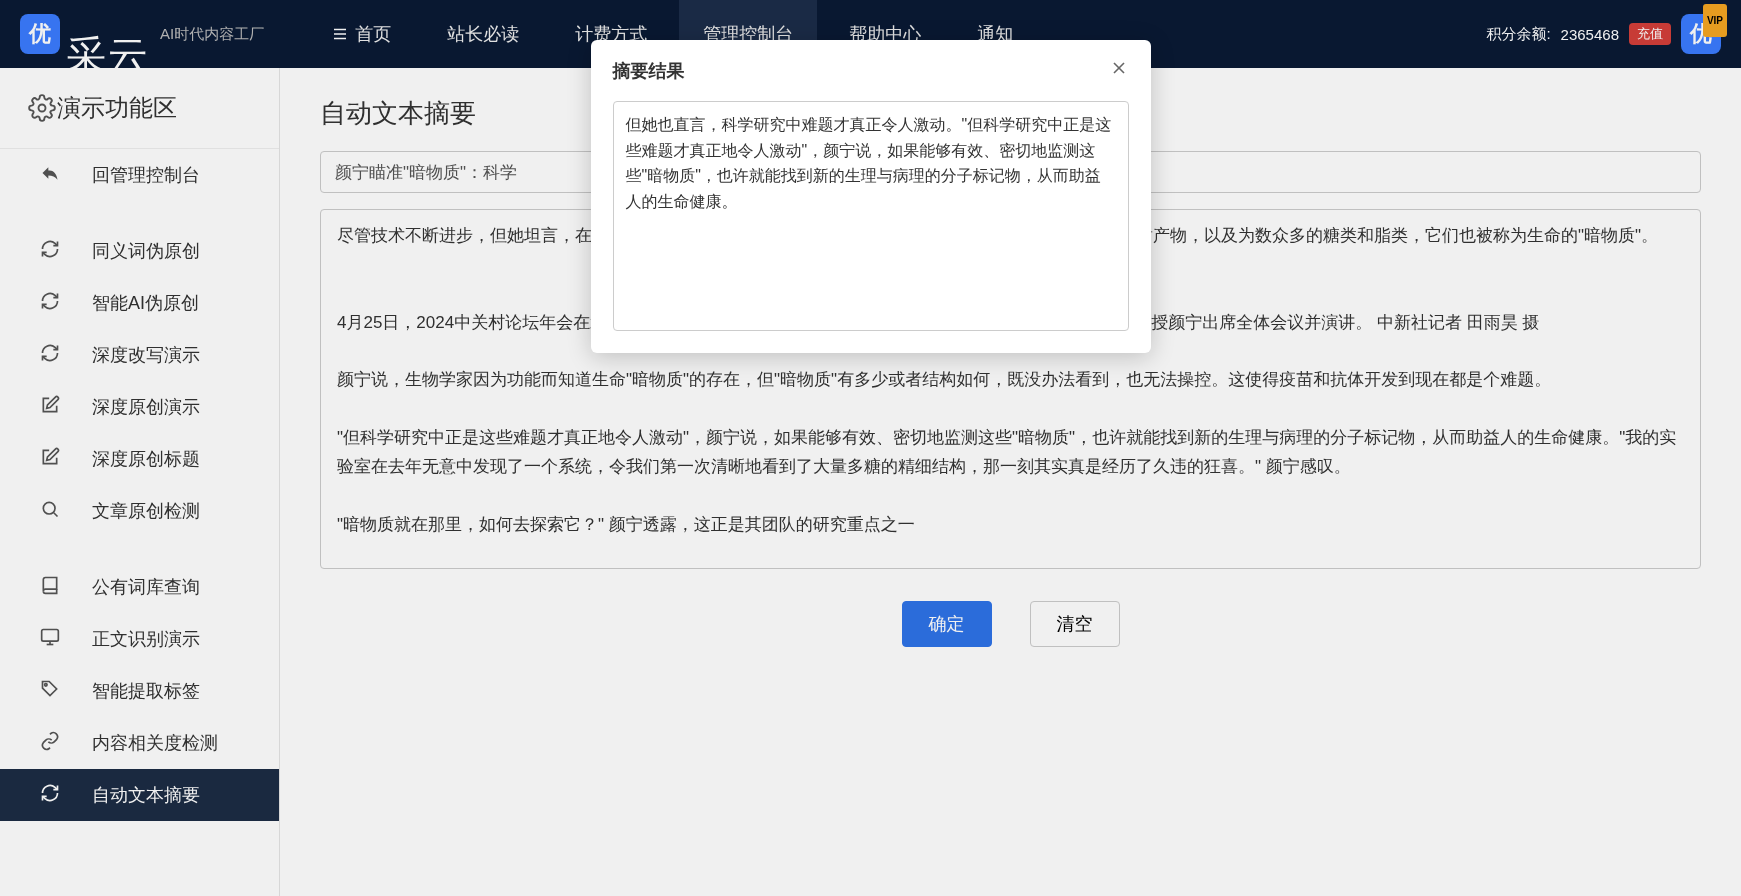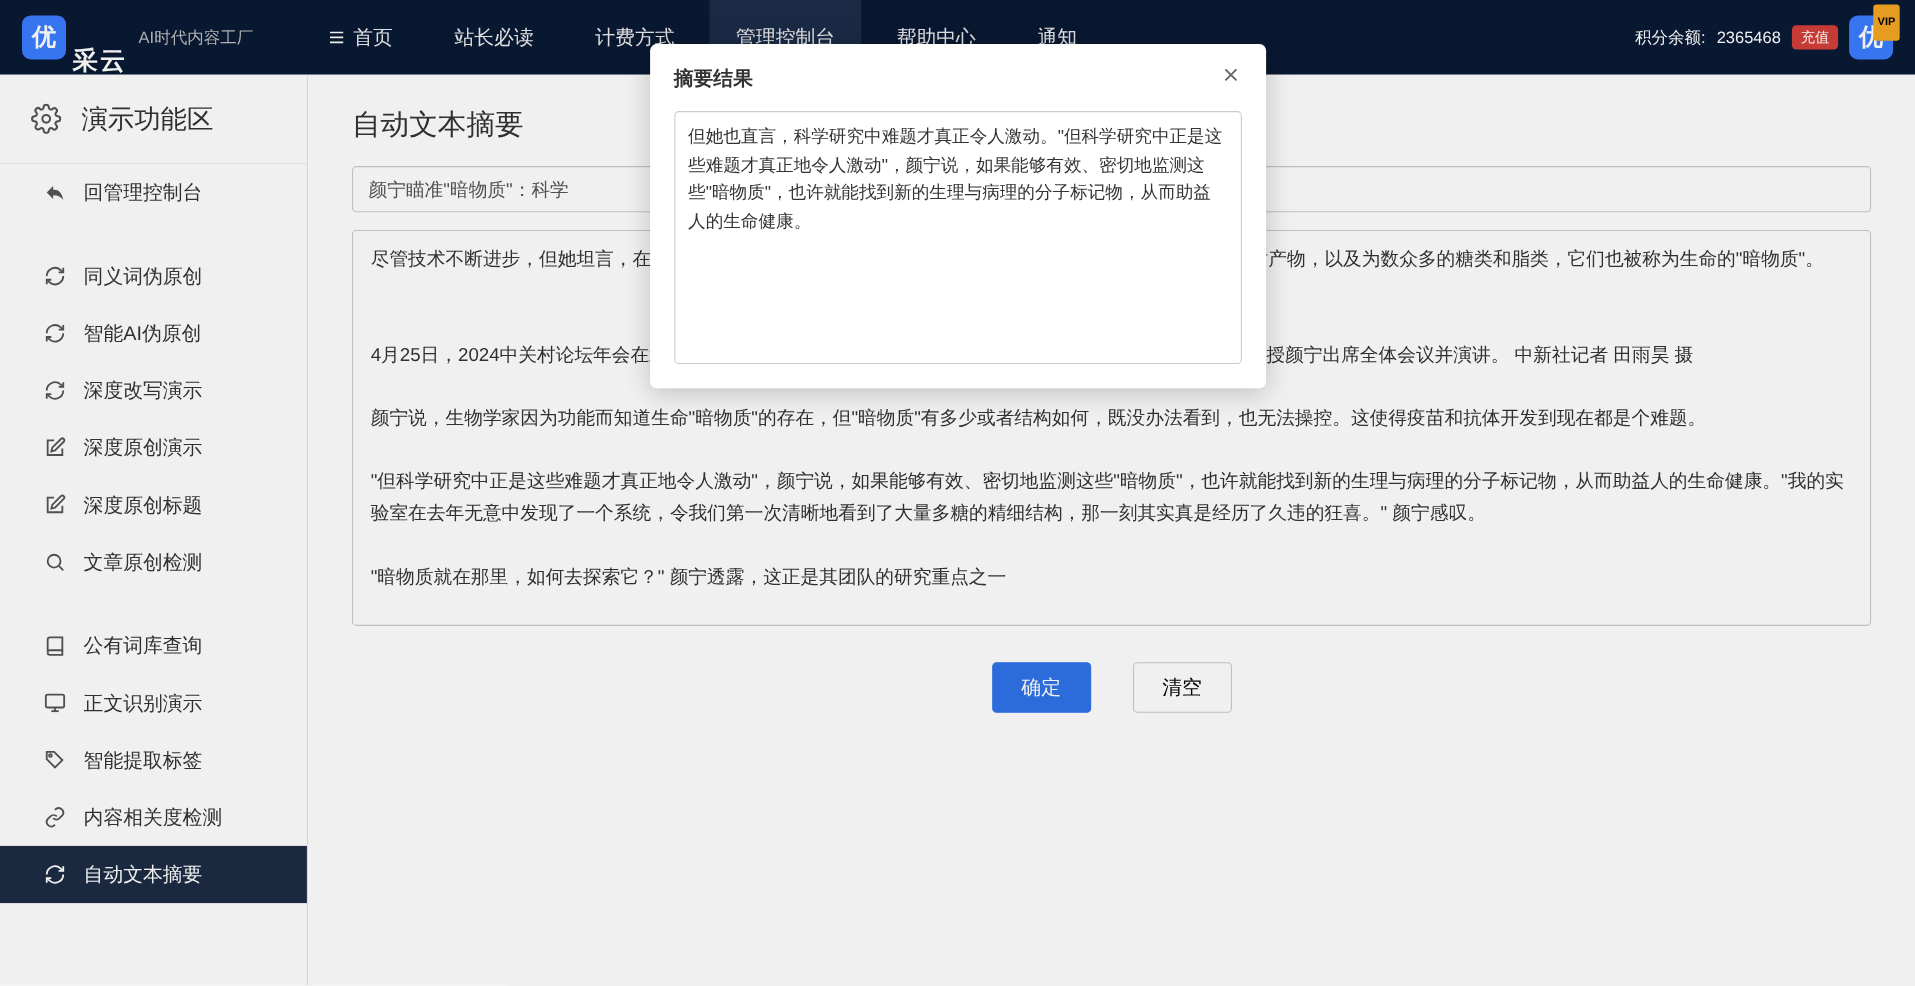--- a/index.html
+++ b/index.html
@@ -2,38 +2,38 @@
 <html><head>
 <meta charset="utf-8">
 <style>
 * { margin: 0; padding: 0; box-sizing: border-box; }
 body { font-family: "Microsoft YaHei", Arial, sans-serif; background: #f0f0f0; color: #333; width: 1741px; height: 896px; overflow: hidden; position: relative; }
 
 
 .topbar { height: 68px; background: #0a1a35; display: flex; align-items: center; padding: 0 20px; color: #fff; }
 .brand { display: flex; align-items: center; }
 .brand-logo { width: 40px; height: 40px; background: #3b7cff; border-radius: 8px; display: flex; align-items: center; justify-content: center; font-size: 22px; font-weight: bold; color: #fff; margin-right: 6px; }
-.brand-text { font-size: 23px; font-weight: 700; margin-right: 10px; letter-spacing: 2px; margin-top: 42px; }
+.brand-text { font-size: 40px; font-weight: 400; margin-right: 10px; letter-spacing: 2px; margin-top: 42px; }
 .brand-sub { font-size: 15px; color: #bbb; margin-right: 43px; }
 .topnav { display: flex; align-items: center; gap: 8px; }
 .topnav-item { padding: 36px 24px; font-size: 18px; color: #eee; cursor: pointer; display: flex; align-items: center; gap: 6px; }
 .topnav-item.active { background: #1c2d4a; }
 .topbar-right { margin-left: auto; display: flex; align-items: center; gap: 10px; }
 .points-label { font-size: 15px; color: #fff; }
 .recharge-btn { background: #d43f3a; color: #fff; border-radius: 4px; padding: 2px 8px; font-size: 13px; cursor: pointer; }
 .vip-wrap { position: relative; }
 .vip-badge { position: absolute; top: -10px; right: -6px; background: #f5a623; color: #000; font-size: 10px; font-weight: bold; padding: 11px 4px; border-radius: 3px; text-align: center; }
 .vip-logo { width: 40px; height: 40px; background: #3b7cff; border-radius: 8px; display: flex; align-items: center; justify-content: center; font-size: 22px; font-weight: bold; color: #fff; }
 
 
 .shell { display: flex; height: calc(100% - 68px); background: #fdfdfd; }
 .sidebar-outer { width: 280px; background: #fff; border-right: 1px solid #e5e5e5; display: flex; flex-direction: column; }
-.section-title { display: flex; align-items: center; gap: 18px; padding: 24px 28px; font-size: 24px; color: #333; border-bottom: 1px solid #eee; }
+.section-title { display: flex; align-items: center; gap: 1px; padding: 24px 28px; font-size: 24px; color: #333; border-bottom: 1px solid #eee; }
 .section-title svg { width: 28px; height: 28px; }
-.side-item { display: flex; align-items: center; gap: 16px; padding: 14px 40px; font-size: 18px; color: #333; cursor: pointer; }
+.side-item { display: flex; gap: 32px; padding: 14px 40px; font-size: 18px; color: #333; cursor: pointer; }
 .side-item.active { background: #1c2c44; color: #fff; }
 .side-item svg, .side-item .ic { width: 20px; height: 20px; flex-shrink: 0; }
 .side-group-gap { height: 24px; }
 
 .content { flex: 1; padding: 28px 40px; background: #fff; position: relative; }
 .page-title { font-size: 26px; color: #333; margin-bottom: 20px; }
 .input-line { width: 100%; border: 1px solid #ccc; border-radius: 4px; padding: 10px 14px; font-size: 17px; color: #555; margin-bottom: 16px; background: #fff; }
 .textarea-box { width: 100%; height: 360px; border: 1px solid #ccc; border-radius: 4px; padding: 12px 16px; font-size: 17px; color: #333; line-height: 1.7; overflow-y: scroll; background: #fff; resize: none; white-space: pre-wrap; font-family: inherit; }
 .btn-row { display: flex; justify-content: center; gap: 38px; margin-top: 28px; }
 .btn { padding: 10px 26px; font-size: 18px; border-radius: 4px; cursor: pointer; border: 1px solid #ccc; background: #fff; }

